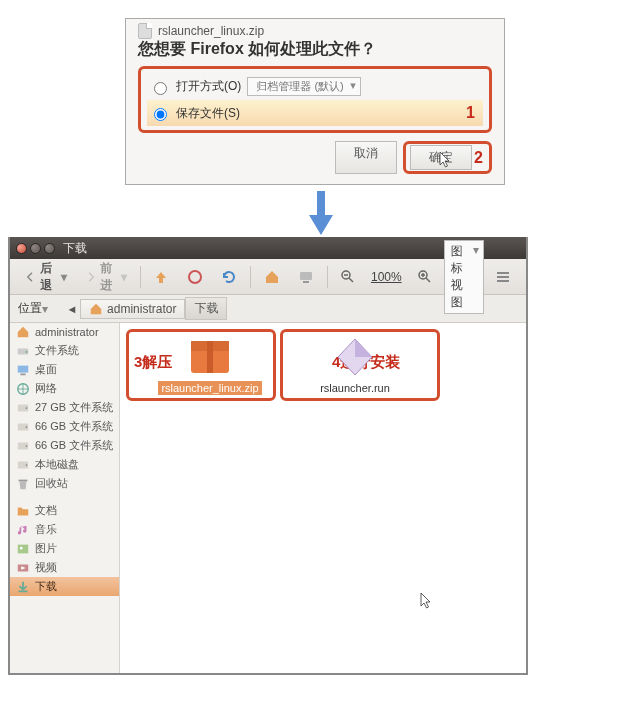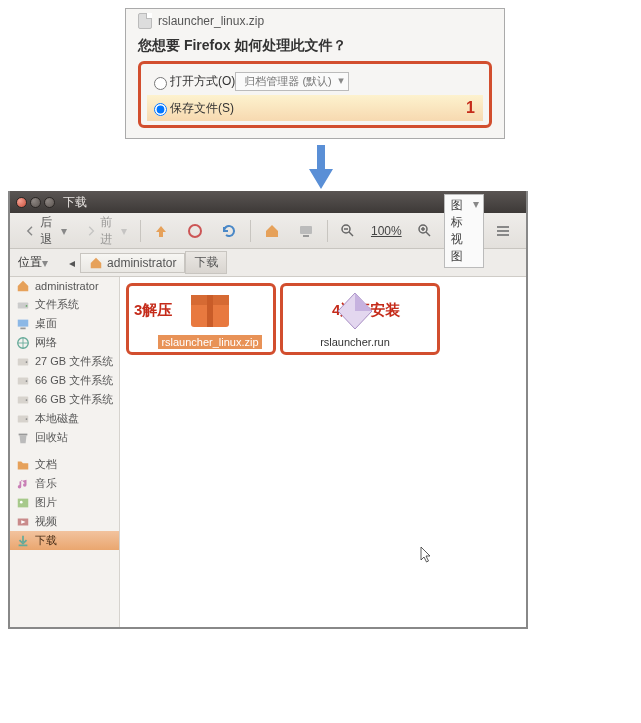--- a/index.html
+++ b/index.html
@@ -1,25 +1,25 @@
 <!DOCTYPE html>
 <html><head>
 <meta charset="utf-8">
 <style>
   * { box-sizing: border-box; }
   body { margin:0; padding:0; font-family: "Microsoft YaHei", sans-serif; font-size:12px; background:#fff; color:#333; width:641px; }
-  .wrap { width:641px; height:723px; position:relative; padding-top:8px; }
+  .wrap { width:641px; height:723px; position:relative; padding-top:18px; }
 
   
   .dialog { width:380px; margin:0 auto 0 125px; border:1px solid #aaa; background:#f6f5f3; padding:4px 12px 10px 12px; position:relative; }
   .file-row { display:flex; align-items:center; gap:6px; font-size:12px; color:#555; }
   .meta { margin-left:20px; font-size:11px; color:#666; line-height:1.6; margin-top:2px; }
-  .question { margin-top:8px; font-weight:bold; font-size:14px; }
+  .question { margin-top:0; font-weight:bold; font-size:16px; }
   .opt-group { margin-top:6px; padding:4px 6px; }
-  .opt-row { display:flex; align-items:center; padding:4px 2px; }
+  .opt-row { display:flex; align-items:center; gap:6px; padding:4px 2px; }
   .combo { border:1px solid #bbb; background:#fafafa; padding:1px 16px 1px 8px; font-size:11px; color:#777; position:relative; }
   .combo:after { content:"▾"; position:absolute; right:4px; top:1px; color:#888; }
   .hl-box { border:3px solid #d24e2e; border-radius:6px; }
   .save-row { background:linear-gradient(#fdf2ce,#f7d9b0); }
   .marker { font-weight:bold; color:#c52b1a; font-size:16px; margin-left:auto; padding-right:6px; }
   .auto-row { margin:8px 0 14px 6px; display:flex; align-items:center; gap:6px; color:#aaa; font-size:11px; }
   .dlg-buttons { display:flex; justify-content:flex-end; gap:6px; margin-top:8px; }
   .btn { border:1px solid #bbb; background:linear-gradient(#f7f7f5,#e6e5e2); padding:3px 18px; font-size:12px; color:#555; }
   .ok-wrap { border:3px solid #d24e2e; border-radius:6px; padding:1px 4px; display:flex; align-items:center;}
   .cursor { position:relative; }
@@ -31,21 +31,21 @@
   
   .fm { width:520px; margin:0 auto 0 8px; border:2px solid #888; border-top:none; }
   .fm-title { background:linear-gradient(#5a5553,#3d3937); color:#e9e5e2; display:flex; align-items:center; height:22px; padding:0 6px; font-size:12px; }
   .win-btns { display:flex; gap:3px; margin-right:8px;}
   .wb { width:11px; height:11px; border-radius:50%; border:1px solid #2b2725; }
   .wb.red { background:radial-gradient(circle at 30% 30%,#f5a193,#c9503b); }
   .wb.g1 { background:radial-gradient(circle at 30% 30%,#8d8682,#5c5551); }
   .wb.g2 { background:radial-gradient(circle at 30% 30%,#8d8682,#5c5551); }
 
   .fm-toolbar { background:linear-gradient(#efedea,#e3e0dc); height:36px; display:flex; align-items:center; padding:0 8px; gap:4px; border-bottom:1px solid #c8c5c0; }
-  .tbtn { display:flex; align-items:center; gap:4px; padding:3px 6px; border:1px solid transparent; border-radius:3px; font-size:12px; color:#555; }
+  .tbtn { display:flex; align-items:center; gap:4px; padding:3px 6px; border:1px solid transparent; border-radius:3px; font-size:12px; color:#555;font-weight:bold; }
   .tbtn .ico { width:16px; height:16px; display:inline-block; }
   .sep { width:1px; height:22px; background:#c8c5c0; margin:0 2px; }
   .zoom { font-size:12px; color:#444; padding:0 4px;text-decoration:underline;}
   .view-select { border:1px solid #bbb; background:#fafafa; padding:2px 18px 2px 6px; font-size:12px; color:#444; position:relative;}
   .view-select:after{ content:"▾"; position:absolute; right:4px; top:2px; color:#888;}
 
   .fm-loc { background:#eeece9; height:28px; display:flex; align-items:center; padding:0 8px; border-bottom:1px solid #cfccc7; font-size:12px;}
   .loc-crumb { border:1px solid #c8c5c0; background:linear-gradient(#f7f6f3,#e9e7e3); padding:2px 8px; display:flex; align-items:center; gap:4px; color:#555;}
   .loc-crumb.active { background:linear-gradient(#eae7e3,#d9d5d0); }
 
@@ -54,21 +54,21 @@
   .sb-item { display:flex; align-items:center; gap:5px; padding:2px 6px; font-size:11px; color:#555; white-space:nowrap; }
   .sb-item.sel { background:linear-gradient(#f2c39e,#eaa66f); color:#4a2f18; }
   .sb-ico { width:14px; height:14px; display:inline-block; flex-shrink:0; }
 
   .content { flex:1; position:relative; padding:16px 12px; }
   .file-item { position:absolute; width:140px; text-align:center; }
   .file-item .iconbox { width:54px; height:44px; margin:0 auto 2px auto; position:relative; }
   .file-item .fname { display:inline-block; font-size:11px; padding:1px 3px; }
   .fname.sel { background:#e89257; color:#fff; }
   .anno-box { position:absolute; border:3px solid #d24e2e; border-radius:6px; }
-  .anno-text { position:absolute; color:#c52b1a; font-weight:bold; font-size:15px; }
+  .anno-text { position:absolute; color:#c52b1a; font-weight:bold; font-size:15px;margin-top:6px; }
 
   
   .ico-page { background:#ddd; border:1px solid #bbb; border-radius:2px; width:14px; height:16px; position:relative;}
   .ico-page:before { content:""; position:absolute; right:-1px; top:-1px; width:5px; height:5px; background:#fff; border-left:1px solid #bbb; border-bottom:1px solid #bbb;}
 
   .cursor2 { position:absolute; left:300px; top:270px; }
 
 </style>
 </head>
 <body>
@@ -89,20 +89,32 @@
         <span class="combo">归档管理器 (默认)</span>
       </div>
       <div class="opt-row save-row">
         <input type="radio" checked="" style="">
         <span>保存文件(S)</span>
         <span class="marker">1</span>
       </div>
     </div>
 
 
+    <div class="dlg-buttons">
+      <span class="btn">取消</span>
+      <span class="ok-wrap">
+        <span class="btn cursor">
+          <span>确定</span>
+          <svg class="cursor-svg" style="left:28px; top:6px;" viewBox="0 0 12 18">
+              <path d="M0 0 L0 13 L3 10 L5.5 15 L7.5 14 L5 9 L9 9 Z" fill="#fff" stroke="#333" stroke-width="0.8"></path>
+            </svg>
+        </span>
+        <span class="marker" style="padding:0 2px;">2</span>
+      </span>
+    </div>
   </div>
 
   <svg class="arrow-down" viewBox="0 0 30 44">
     <path d="M11 0 H19 V24 H27 L15 44 L3 24 H11 Z" fill="#5a8fd6"></path>
   </svg>
 
   <div class="fm">
     <div class="fm-title">
       <div class="win-btns">
         <span class="wb red"></span>

